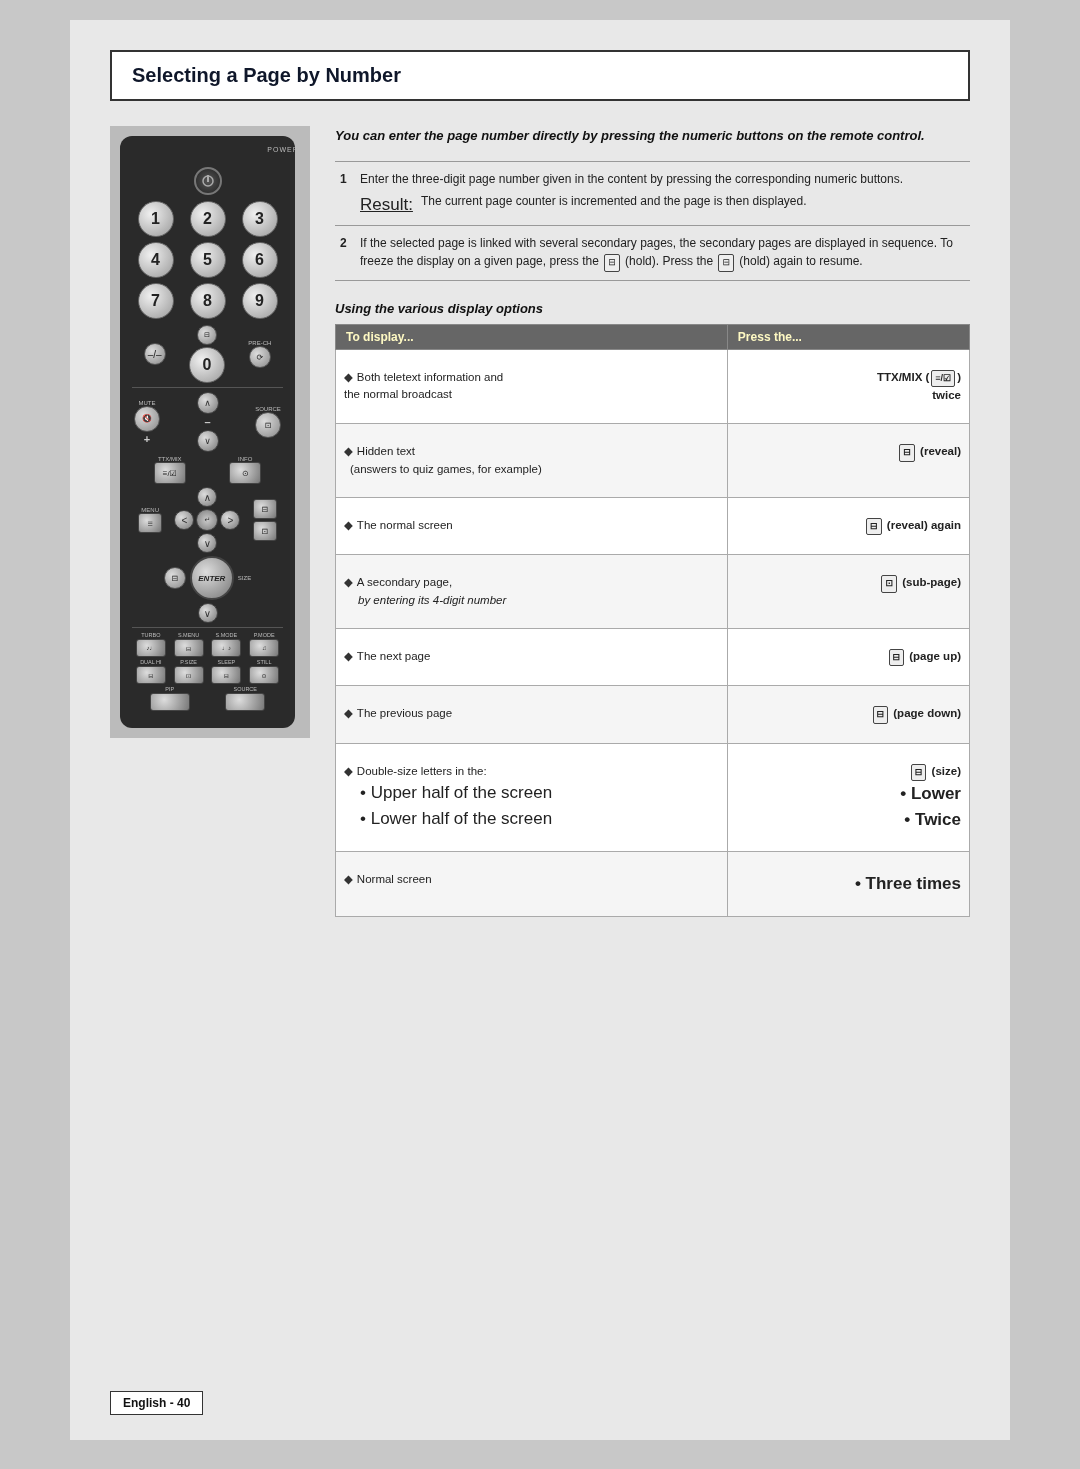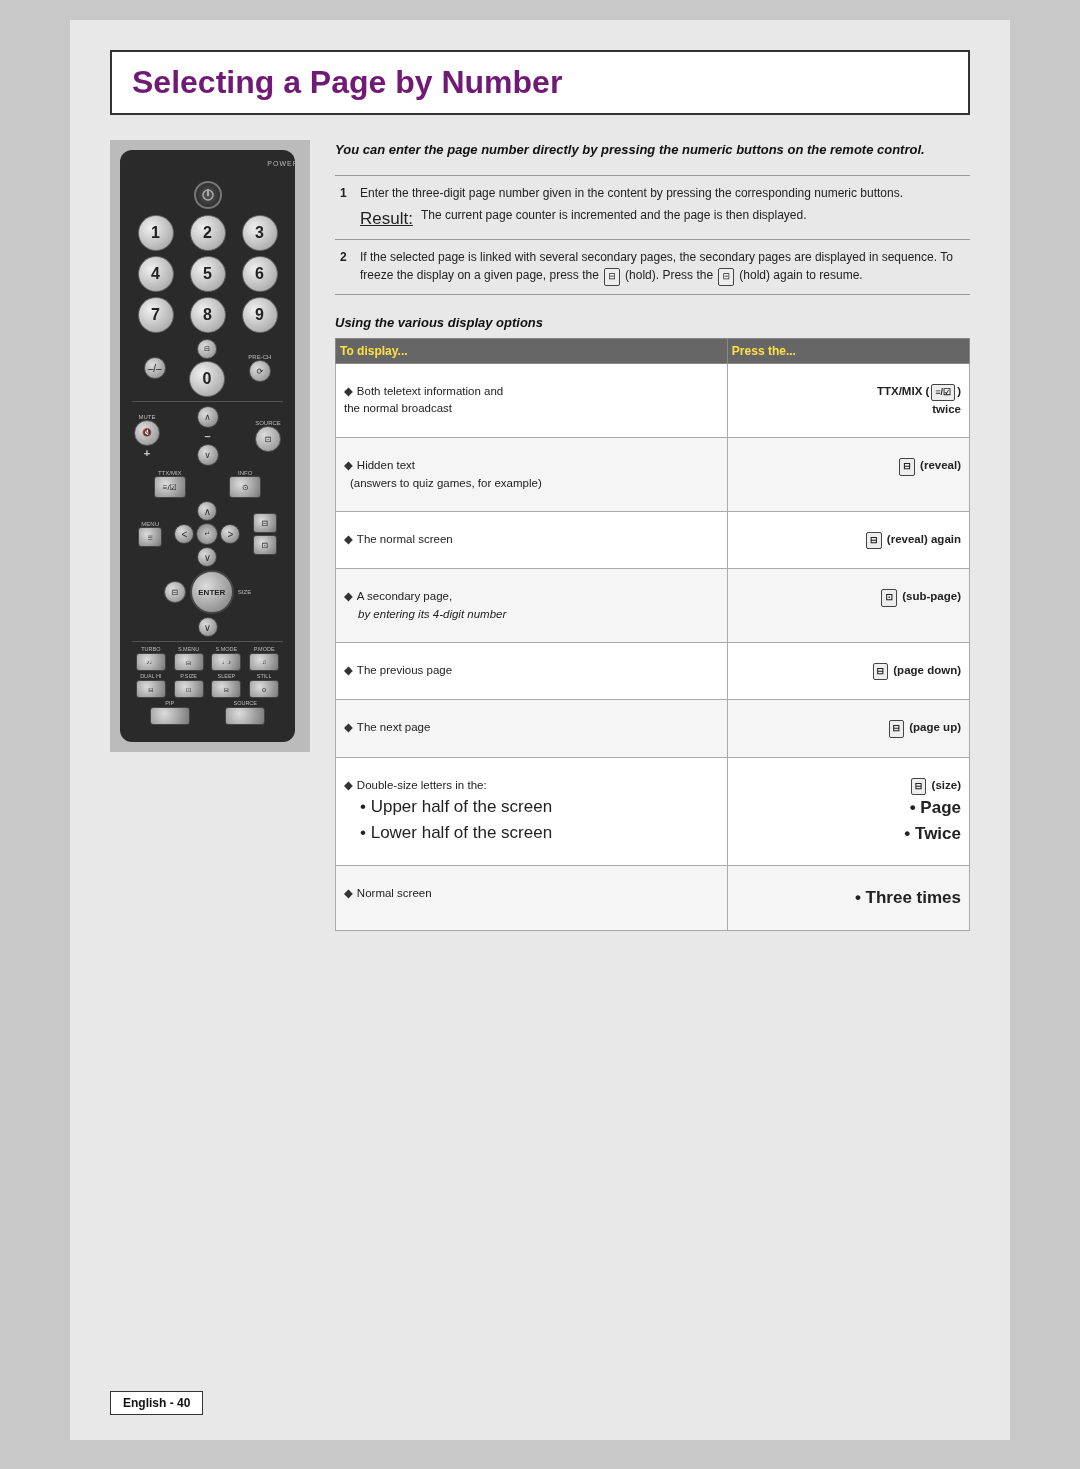--- a/index.html
+++ b/index.html
@@ -20,23 +20,23 @@
       padding: 30px 40px 40px 40px;
       position: relative;
     }
     .page-title {
       background: white;
       border: 2px solid #333;
       padding: 12px 20px;
       margin-bottom: 25px;
     }
     .page-title h1 {
-      font-size: 32px;
-      font-weight: bold;
-      color: #701a75;
+      font-size: 20px;
+      font-weight: bold;
+      color: #0f172a;
     }
     .content-area {
       display: flex;
       gap: 25px;
       align-items: flex-start;
     }
     .remote-container {
       flex: 0 0 200px;
       background: #bbb;
       padding: 10px;
@@ -211,20 +211,21 @@
       height: 44px;
       border-radius: 50%;
       background: radial-gradient(circle at 35% 35%, #ddd, #777);
       border: 2px solid #444;
       display: flex;
       align-items: center;
       justify-content: center;
       font-size: 8px;
       color: #222;
       font-weight: bold;
+      font-style: italic;
     }
     .bottom-btns {
       margin-top: 4px;
     }
     .btn-row {
       display: flex;
       justify-content: space-around;
       margin: 2px 0;
     }
     .btn-row-item {
@@ -298,22 +299,22 @@
       font-size: 13px;
       margin-bottom: 8px;
       color: #111;
     }
     .options-table {
       width: 100%;
       border-collapse: collapse;
     }
     .options-table th {
       background: #666;
-      color: #fde047;
-      padding: 5px 4px;
+      color: #fef9c3;
+      padding: 5px 10px;
       text-align: left;
       font-size: 12px;
       border: 1px solid #888;
     }
     .options-table td {
       border: 1px solid #aaa;
       padding: 19px 8px;
       font-size: 11.5px;
       vertical-align: top;
       line-height: 1.5;
@@ -591,43 +592,43 @@
             <td>
               <span class="diamond">◆</span>A secondary page,<br>
               <span style="margin-left:14px;font-style:italic;">by entering its 4-digit number</span>
             </td>
             <td class="press-col">
               <span class="btn-icon">⊡</span> (sub-page)
             </td>
           </tr>
           <tr>
             <td>
+              <span class="diamond">◆</span>The next page
+            </td>
+            <td class="press-col">
+              <span class="btn-icon">⊟</span> (page up)
+            </td>
+          </tr>
+          <tr>
+            <td>
               <span class="diamond">◆</span>The previous page
             </td>
             <td class="press-col">
               <span class="btn-icon">⊟</span> (page down)
-            </td>
-          </tr>
-          <tr>
-            <td>
-              <span class="diamond">◆</span>The next page
-            </td>
-            <td class="press-col">
-              <span class="btn-icon">⊟</span> (page up)
             </td>
           </tr>
           <tr>
             <td>
               <span class="diamond">◆</span>Double-size letters in the:<br>
               <div class="sub-bullet">• Upper half of the screen</div>
               <div class="sub-bullet">• Lower half of the screen</div>
             </td>
             <td class="press-col">
               <span class="btn-icon">⊟</span> (size)<br>
-              <div class="sub-bullet">• Page</div>
+              <div class="sub-bullet">• Lower</div>
               <div class="sub-bullet">• Twice</div>
             </td>
           </tr>
           <tr>
             <td>
               <span class="diamond">◆</span>Normal screen
             </td>
             <td class="press-col">
               <div class="sub-bullet">• Three times</div>
             </td>

